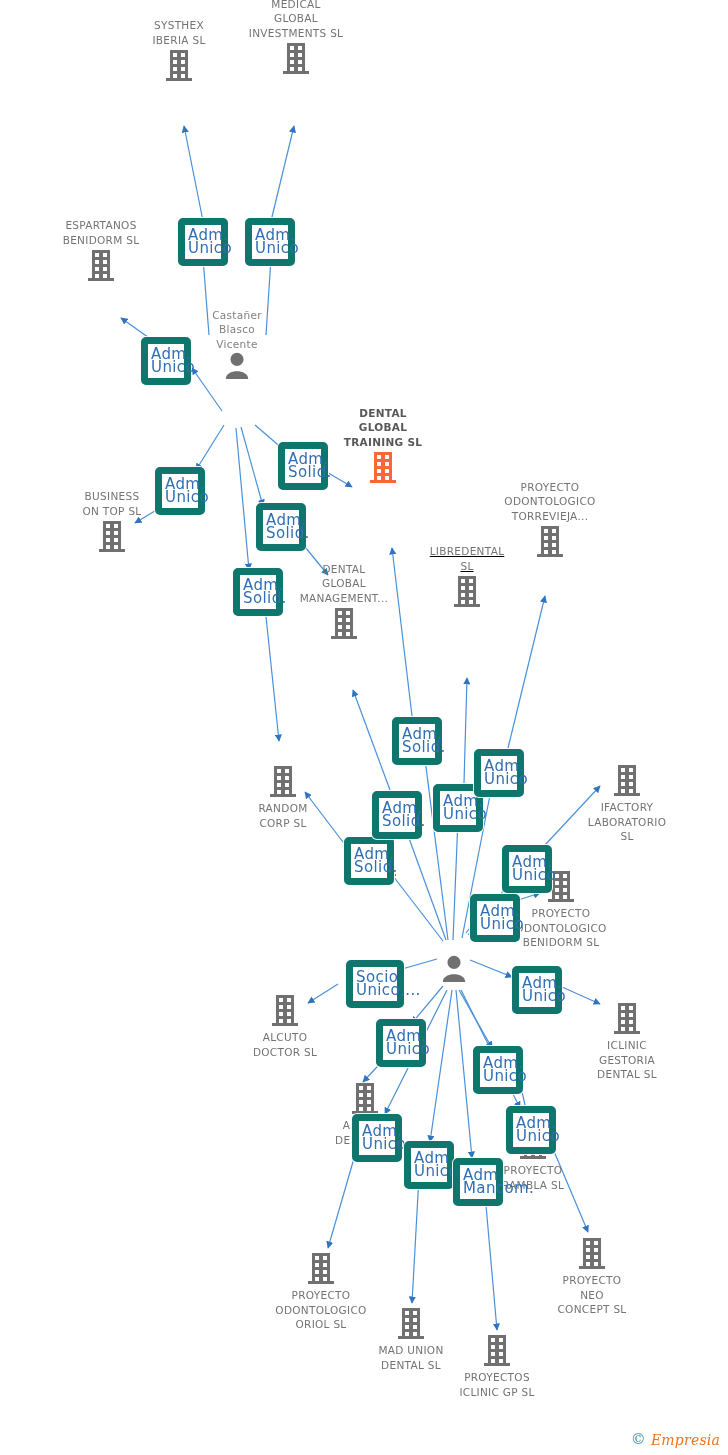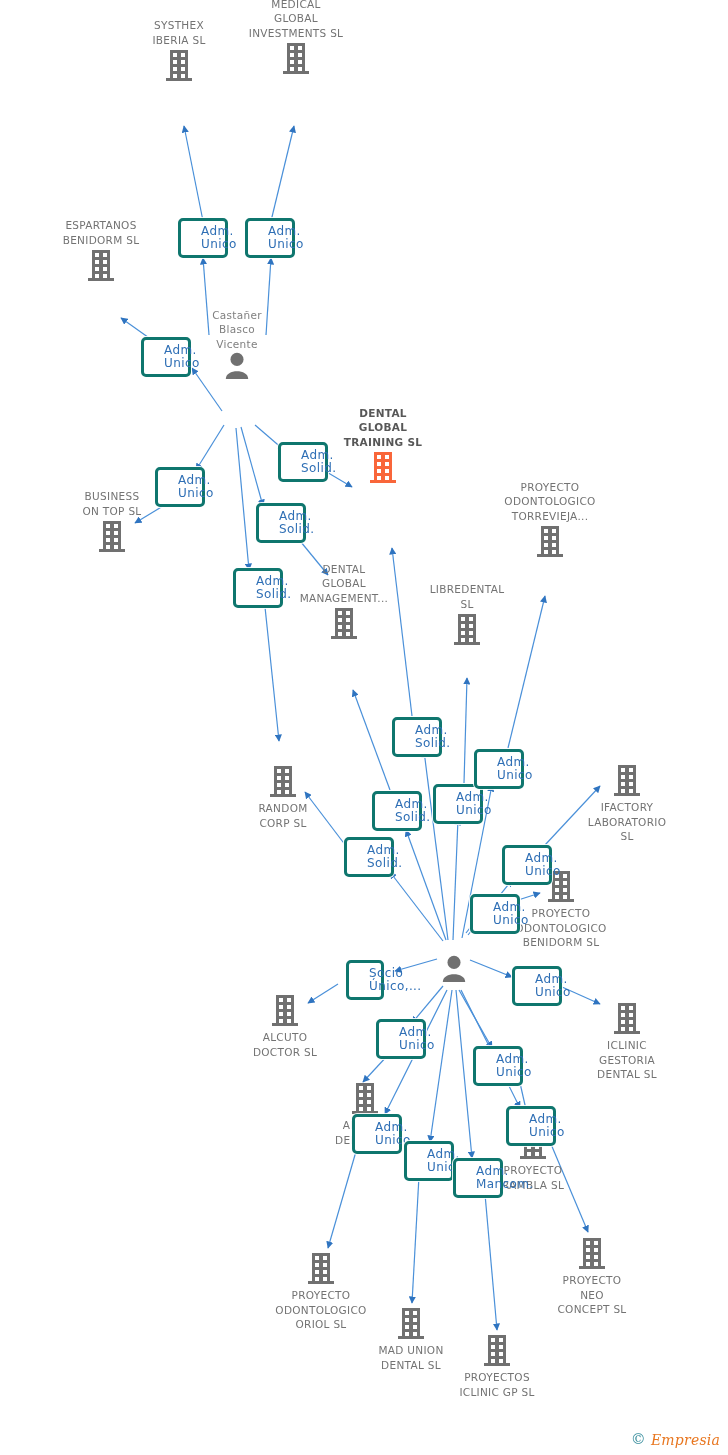--- a/index.html
+++ b/index.html
@@ -53,28 +53,28 @@
     margin: 0 auto;
     line-height: 0;
   }
   .node.company .label { margin-bottom: 2px; }
   .node .below { margin-top: 2px; }
 
   .edgelabel {
     position: absolute;
     box-sizing: border-box;
     background: #ffffff;
-    border: 3px solid #0f766e;
+    border: 7px solid #0f766e;
     border-radius: 5px;
     color: #2f6fb5;
     font-family: "DejaVu Sans", sans-serif;
-    font-size: 12px;
+    font-size: 15px;
     line-height: 13px;
     text-align: center;
-    padding: 4px 4px 4px 20px;
+    padding: 4px 4px 4px 3px;
     white-space: pre-line;
     letter-spacing: 0.4px;
     box-shadow: 0 0 0 1px rgba(255,255,255,0.9);
   }
   .watermark {
     position: absolute;
     right: 8px;
     bottom: 6px;
     font-size: 16px;
     font-family: "DejaVu Serif", serif;
@@ -288,21 +288,21 @@
             <rect x="9" y="11" width="4" height="4" fill="#fff"></rect>
             <rect x="17" y="11" width="4" height="4" fill="#fff"></rect>
             <rect x="9" y="18" width="4" height="4" fill="#fff"></rect>
             <rect x="17" y="18" width="4" height="4" fill="#fff"></rect>
             <rect x="9" y="25" width="4" height="4" fill="#fff"></rect>
             <rect x="17" y="25" width="4" height="4" fill="#fff"></rect>
             <rect x="2" y="29" width="26" height="3" fill="#707070"></rect>
           </svg>
         </div>
       </div>
-      <div class="node company" style="left: 467px; top: 582px;">
+      <div class="node company" style="left: 467px; top: 544px; text-decoration: underline;">
         <div class="label">LIBREDENTAL
 SL</div>
         <div>
           <svg class="glyph" width="30" height="34" viewBox="0 0 30 34">
             <rect x="6" y="1" width="18" height="28" fill="#707070"></rect>
             <rect x="9" y="4" width="4" height="4" fill="#fff"></rect>
             <rect x="17" y="4" width="4" height="4" fill="#fff"></rect>
             <rect x="9" y="11" width="4" height="4" fill="#fff"></rect>
             <rect x="17" y="11" width="4" height="4" fill="#fff"></rect>
             <rect x="9" y="18" width="4" height="4" fill="#fff"></rect>
@@ -566,21 +566,21 @@
       <div class="edgelabel" style="left: 392px; top: 717px; width: 50px;">Adm.
 Solid.</div>
       <div class="edgelabel" style="left: 433px; top: 784px; width: 50px;">Adm.
 Unico</div>
       <div class="edgelabel" style="left: 474px; top: 749px; width: 50px;">Adm.
 Unico</div>
       <div class="edgelabel" style="left: 502px; top: 845px; width: 50px;">Adm.
 Unico</div>
       <div class="edgelabel" style="left: 470px; top: 894px; width: 50px;">Adm.
 Unico</div>
-      <div class="edgelabel" style="left: 346px; top: 960px; width: 38px;">Socio
+      <div class="edgelabel" style="left: 346px; top: 960px; width: 58px;">Socio
 Único,...</div>
       <div class="edgelabel" style="left: 512px; top: 966px; width: 50px;">Adm.
 Unico</div>
       <div class="edgelabel" style="left: 376px; top: 1019px; width: 50px;">Adm.
 Unico</div>
       <div class="edgelabel" style="left: 473px; top: 1046px; width: 50px;">Adm.
 Unico</div>
       <div class="edgelabel" style="left: 506px; top: 1106px; width: 50px;">Adm.
 Unico</div>
       <div class="edgelabel" style="left: 352px; top: 1114px; width: 50px;">Adm.

